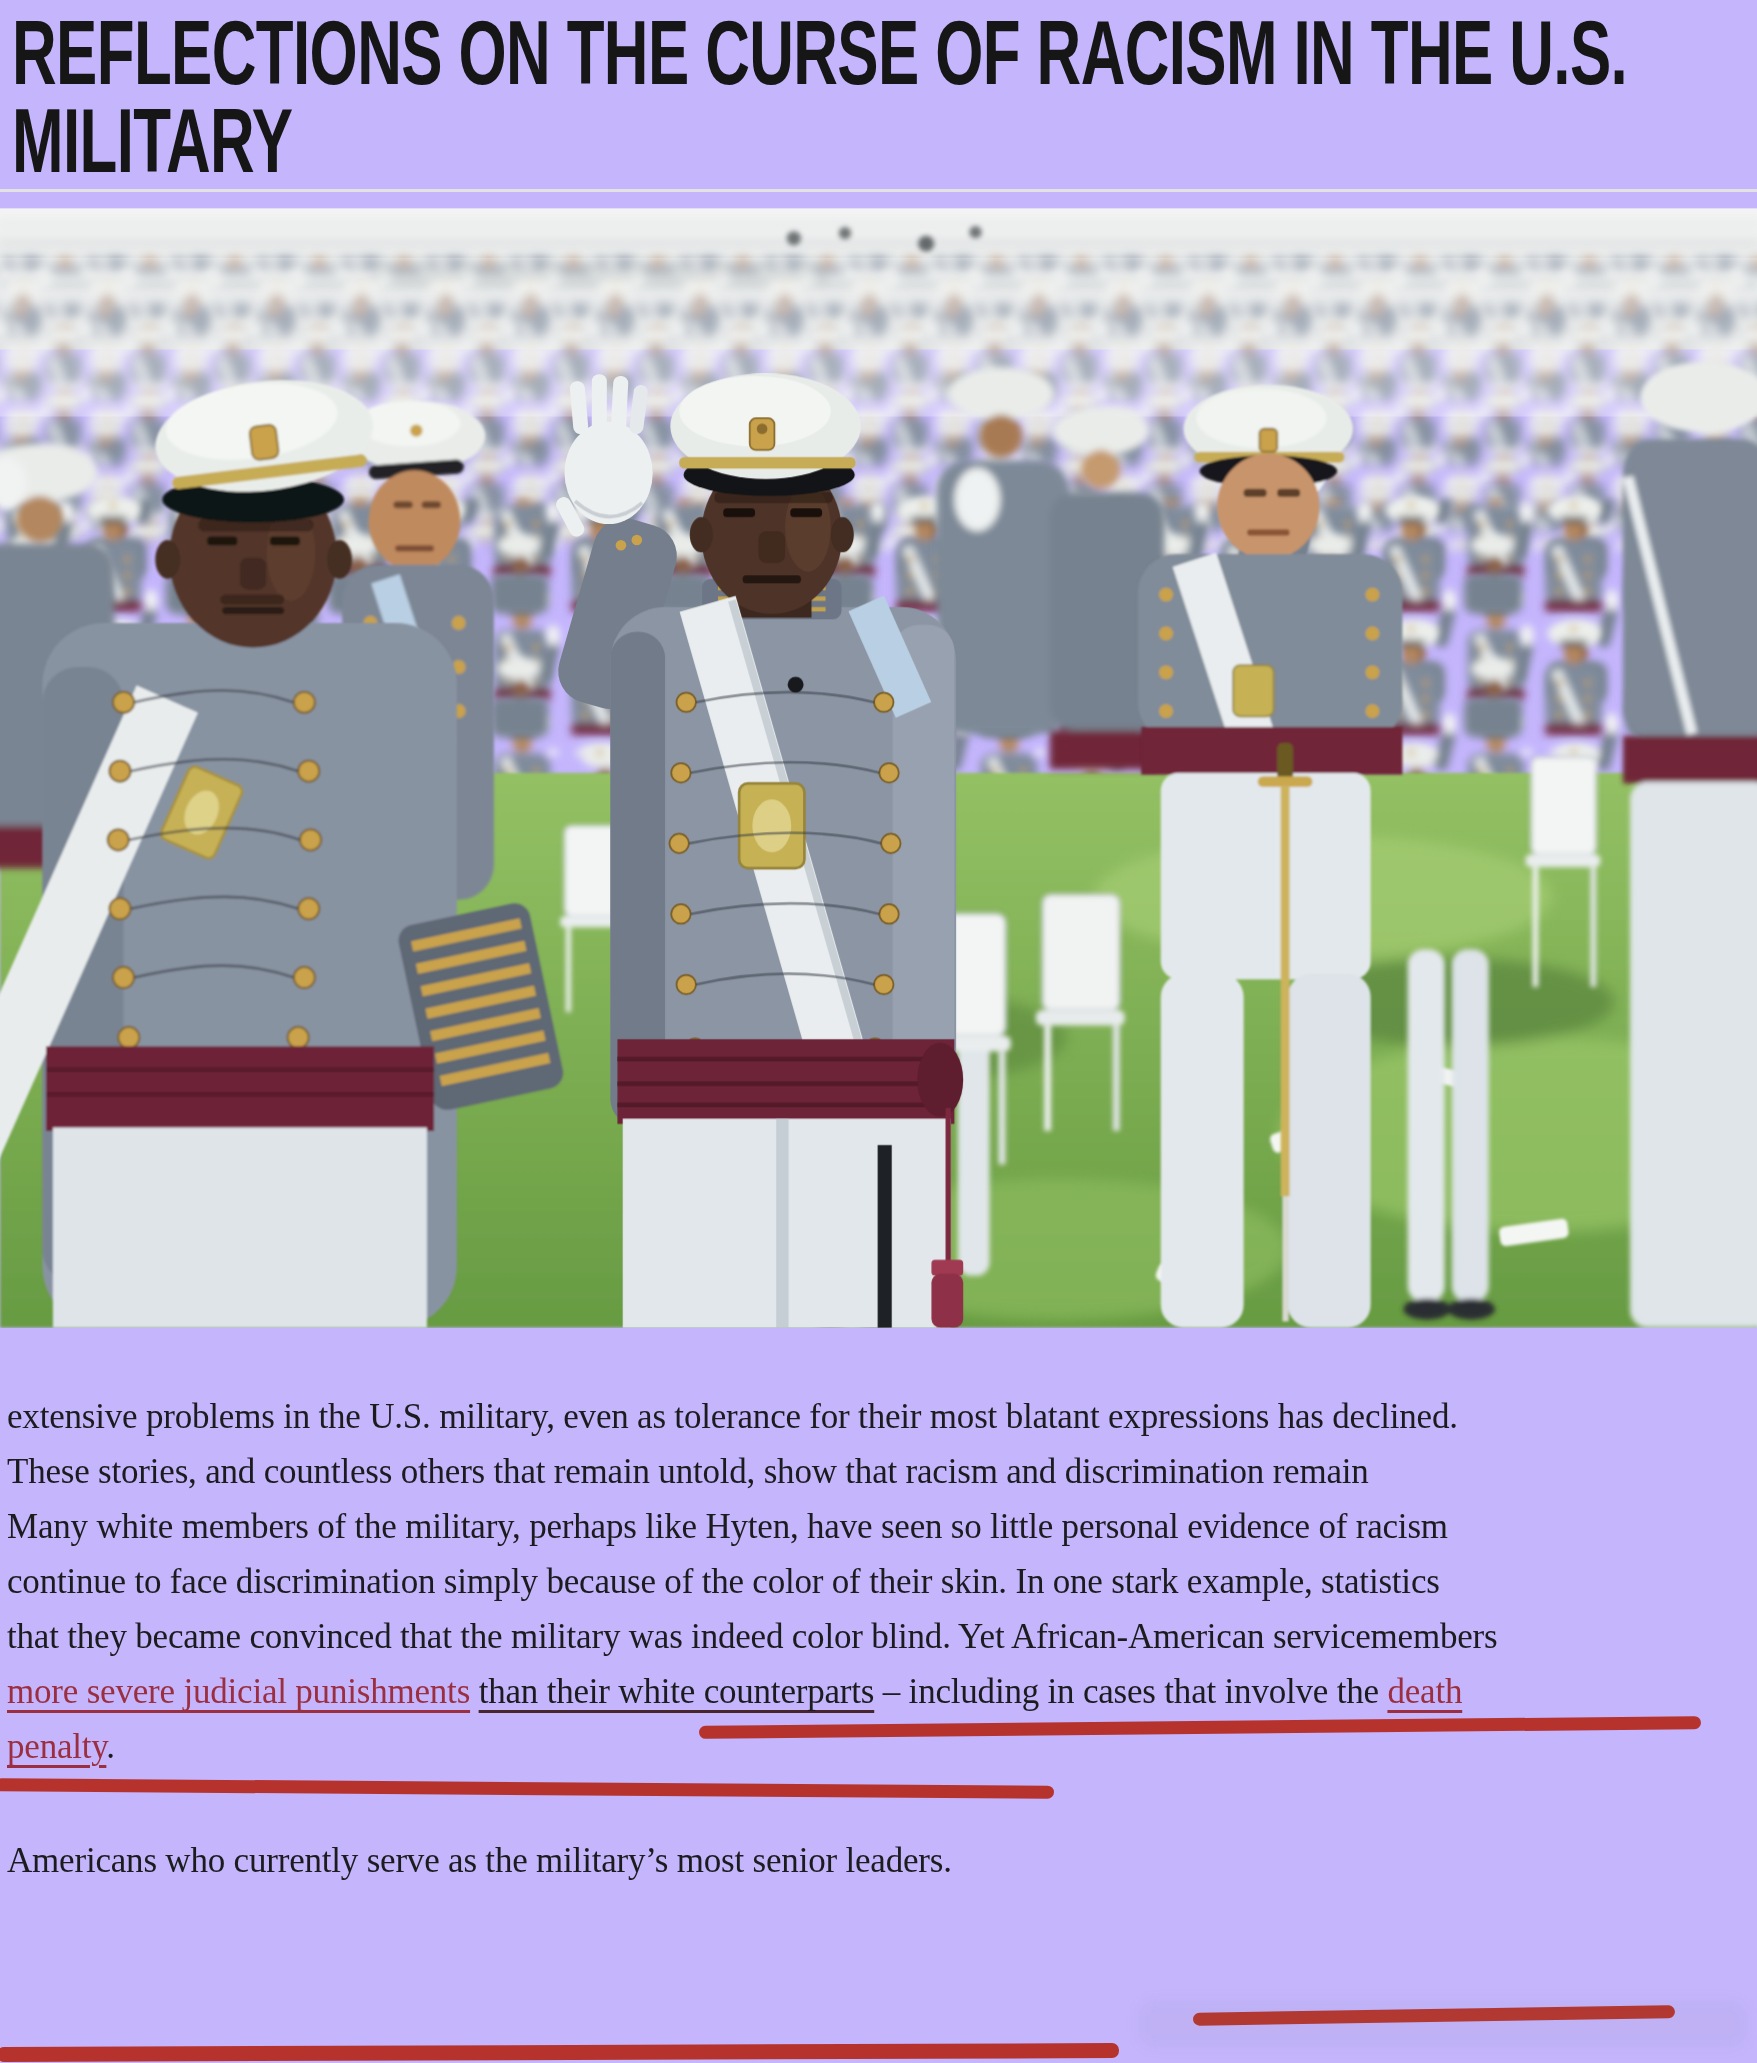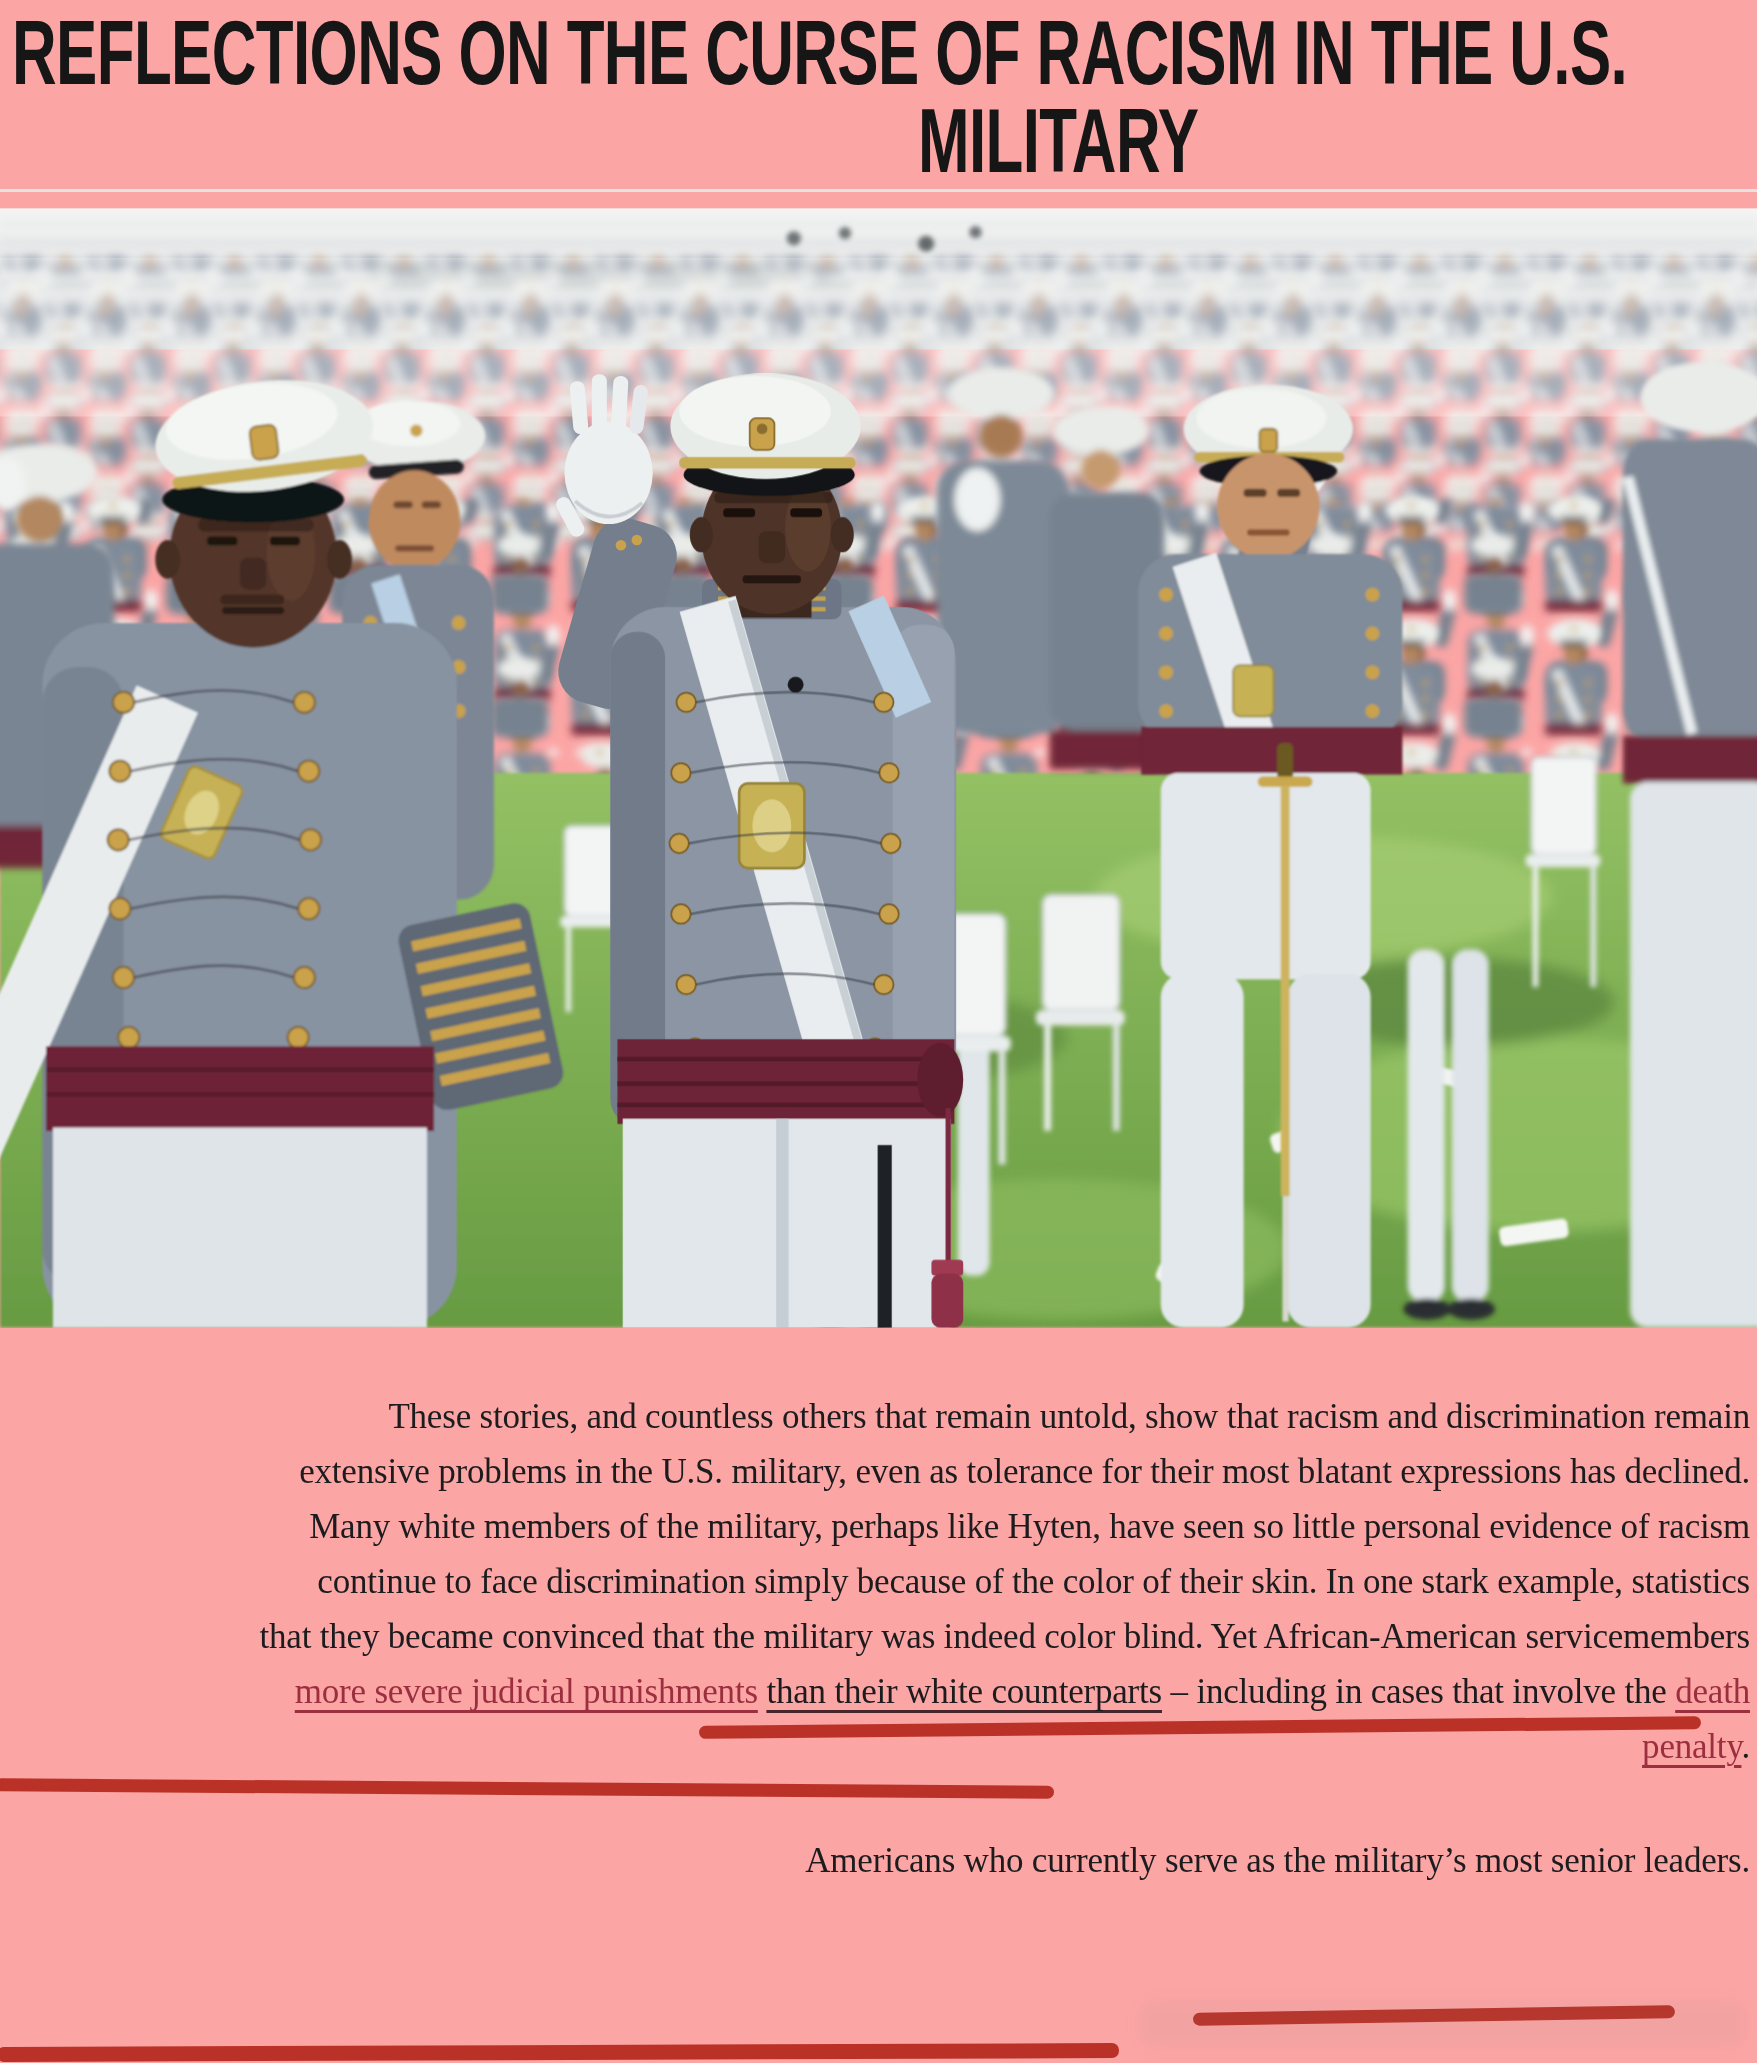--- a/index.html
+++ b/index.html
@@ -1,17 +1,17 @@
 <!DOCTYPE html>
 <html style="font-size:14px"><head>
 <meta charset="utf-8">
 <style>
   html,body{margin:0;padding:0;background:#ffffff;}
-  .page{position:relative;width:1757px;height:2064px;background:#fca5a5;overflow:hidden;
-        font-family:"Liberation Serif",serif;color:#1c1c1e;text-align:right;}
+  .page{position:relative;width:1757px;height:2064px;background:#c4b5fd;overflow:hidden;
+        font-family:"Liberation Serif",serif;color:#1c1c1e;}
   
   header{padding:8.8px 0 0 12.4px;}
   h1{margin:0;font-family:"Liberation Sans",sans-serif;font-weight:700;color:#161616;
      font-size:91px;line-height:88px;letter-spacing:-0.9px;
      transform:scaleX(0.68);transform-origin:0 0;white-space:nowrap;}
   h1 .tl{display:block;}
   .divider{position:absolute;left:0;top:189px;width:1757px;height:2.6px;background:#e3e3e3;}
   
   figure.hero{margin:0;position:absolute;left:0;top:208px;width:1757px;height:1120px;overflow:hidden;}
   figure.hero svg{display:block;}
@@ -417,22 +417,22 @@
           <ellipse cx="288" cy="240" rx="98" ry="42" fill="#f3f6f2"></ellipse>
           <rect x="190" y="292" width="222" height="14" rx="7" fill="#c7ac57"></rect>
           <rect x="284" y="246" width="30" height="38" rx="8" fill="#c9a24b" stroke="#8a6d2f" stroke-width="2"></rect>
         </g>
       </g>
     </svg>
   </figure>
 
   <main class="article">
     <p class="para p1">
+      <span class="line">extensive problems in the U.S. military, even as tolerance for their most blatant expressions has declined.</span>
       <span class="line">These stories, and countless others that remain untold, show that racism and discrimination remain</span>
-      <span class="line">extensive problems in the U.S. military, even as tolerance for their most blatant expressions has declined.</span>
       <span class="line">Many white members of the military, perhaps like Hyten, have seen so little personal evidence of racism</span>
       <span class="line">continue to face discrimination simply because of the color of their skin. In one stark example, statistics</span>
       <span class="line">that they became convinced that the military was indeed color blind. Yet African-American servicemembers</span>
       <span class="line"><a class="lnk">more severe judicial punishments</a><span> </span><span class="u-dark">than their white counterparts</span><span> – including in cases that involve the </span><a class="lnk">death</a></span>
       <span class="line"><a class="lnk">penalty</a><span>.</span></span>
     </p>
     <p class="para p2">
       <span class="line">Americans who currently serve as the military’s most senior leaders.</span>
     </p>
   </main>

